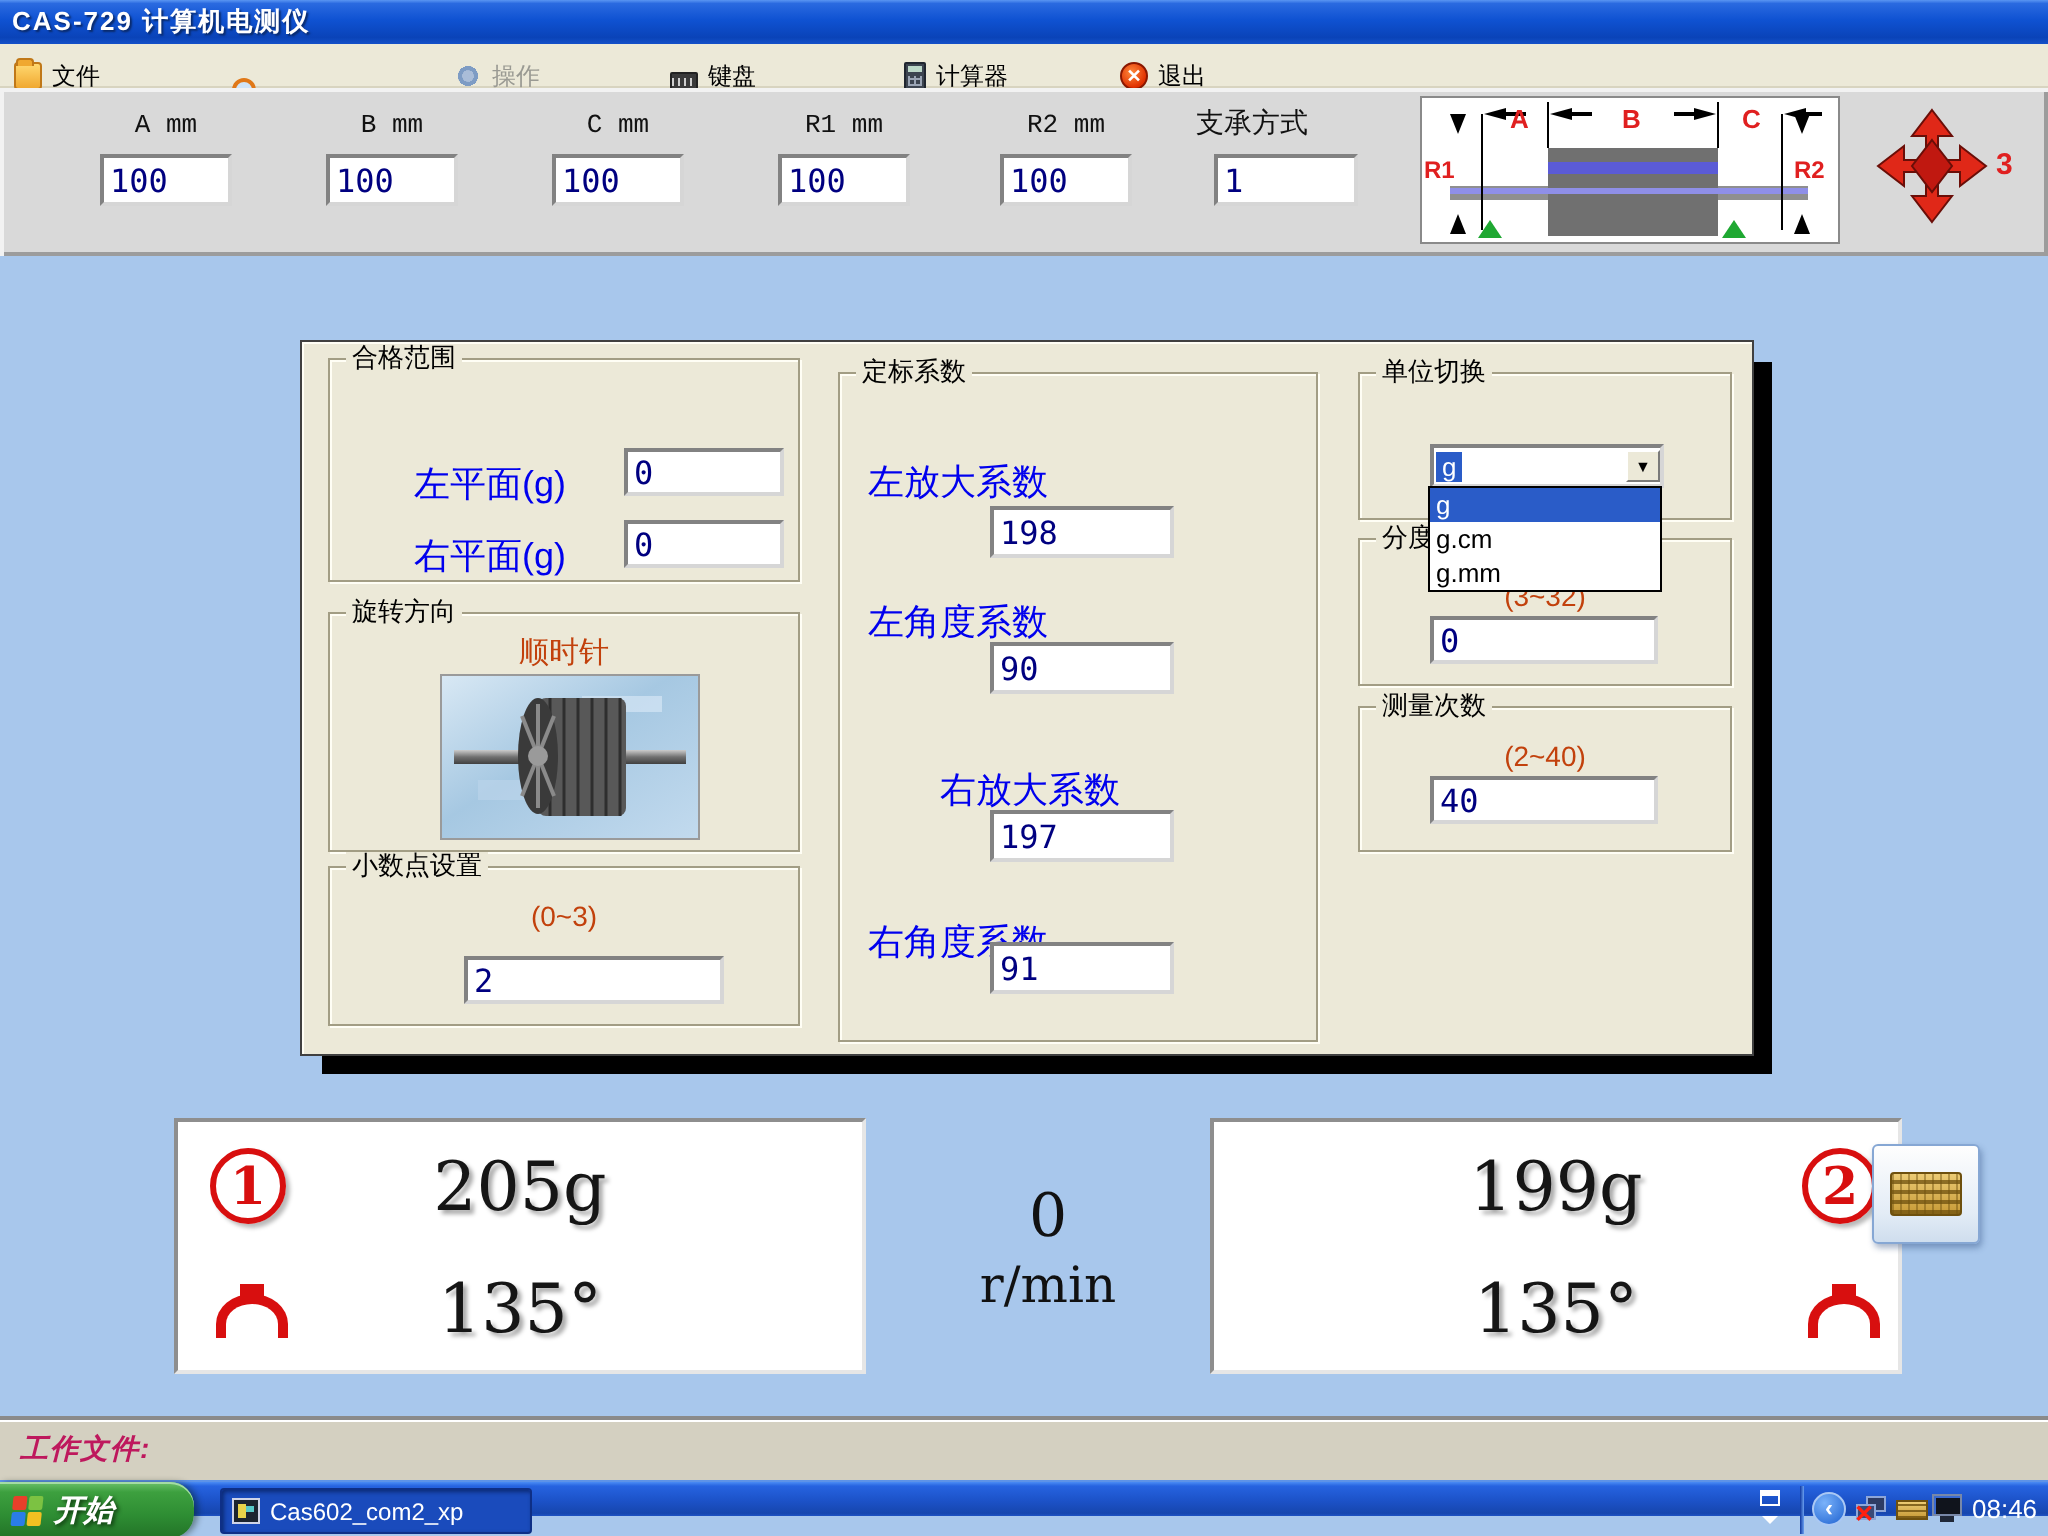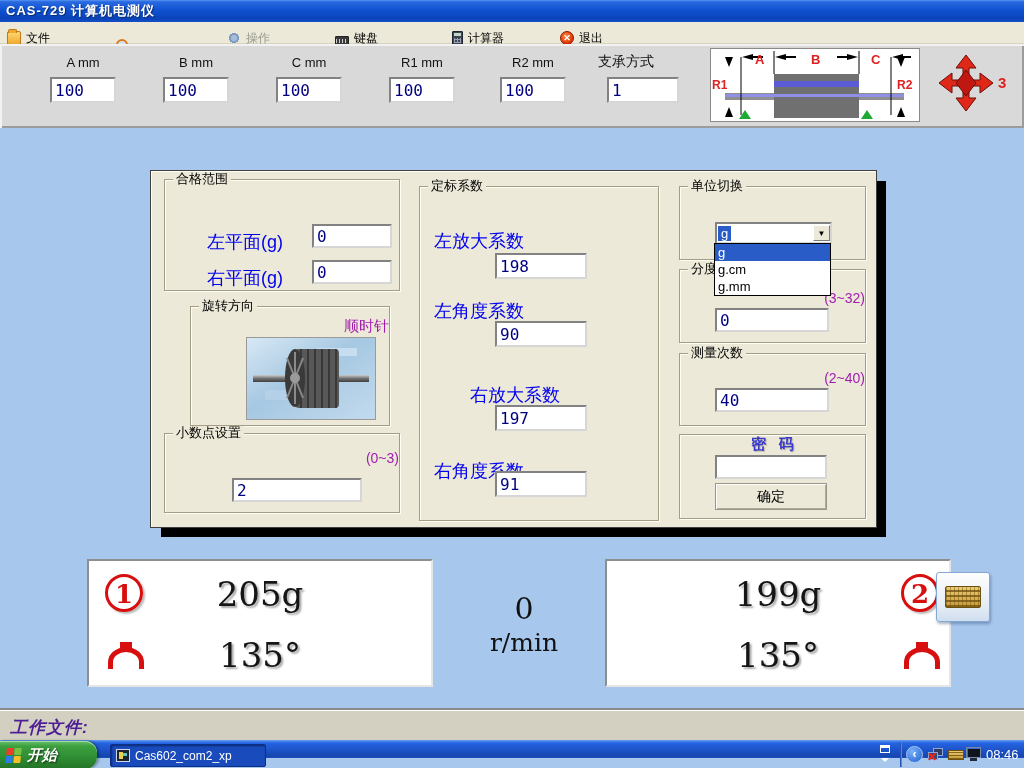--- a/index.html
+++ b/index.html
@@ -29,38 +29,38 @@
     background-image:repeating-linear-gradient(90deg,#cfcfcf 0 1px,transparent 1px 3px); background-size:100% 60%; background-position:0 2px; background-repeat:no-repeat; }
   .ic-calc { width:11px; height:14px; background:#3c4450; border:1px solid #202630; border-radius:1px; }
   .ic-calc:before { content:""; position:absolute; left:1px; top:1px; right:1px; height:3px; background:#bcd8c8; }
   .ic-calc:after { content:""; position:absolute; left:1px; top:6px; right:1px; bottom:1px;
     background-image:repeating-linear-gradient(0deg,#9aa4b4 0 1px,transparent 1px 3px),repeating-linear-gradient(90deg,#9aa4b4 0 1px,transparent 1px 3px); }
   .ic-exit { background:radial-gradient(circle at 40% 35%, #ff8a3c, #e03000 70%); border-radius:50%; border:1px solid #8a1800; color:#fff; font-size:9px; font-weight:bold; text-align:center; line-height:12px; }
 
   
   .toppanel { left:0; top:44px; width:1024px; height:84px; background:#d9d9d9;
     box-shadow:inset 2px 2px 0 #f2f2f2, inset -2px -2px 0 #9c9c9c; }
-  .tp-label { position:absolute; font-size:13px; color:#111; text-align:center; width:66px; }
+  .tp-label { position:absolute; font-size:13px; color:#111; text-align:center; width:66px;font-family:Liberation Mono, monospace; }
   .tp-label-wide { position:absolute; font-size:14px; color:#111; }
   .tbox { background:#fff; border:2px inset #d6d6d6; font-family:"DejaVu Sans Mono",monospace; font-size:16px; color:#000080; padding:1px 3px; }
   .tp-input { position:absolute; width:66px; height:26px; }
   .diagram { left:710px; top:4px; width:210px; height:74px; background:#fff; border:1px solid #8a8a8a; }
   .navarrows { left:938px; top:10px; width:56px; height:58px; }
   .navcount { left:998px; top:30px; font-size:15px; color:#e02020; font-weight:bold; }
 
   
   .client { left:0; top:128px; width:1024px; height:582px; background:#a8c7ec; }
 
   
   .dialog { left:150px; top:170px; width:727px; height:358px; background:#ece9d8;
     border:1px solid #404040; box-shadow:10px 10px 0 -1px #000, inset 1px 1px 0 #fffef5; }
   .group { position:absolute; border:1px solid #a29d84; box-shadow:inset 1px 1px 0 #fffef5,1px 1px 0 #fffef5; }
   .gtitle { position:absolute; top:-8px; left:8px; background:#ece9d8; padding:0 3px; font-size:13px; color:#000; line-height:14px; white-space:nowrap; }
   .blbl { color:#0000ee; font-size:18px; white-space:nowrap; }
-  .bhint { color:#a21caf; font-size:14px; text-align:right; width:100%; }
+  .bhint { color:#c2410c; font-size:14px; text-align:center; width:100%; }
   .din { position:absolute; height:24px; width:80px; }
 
   .combo { position:absolute; left:35px; top:35px; width:117px; height:22px; background:#fff; border:2px inset #d6d6d6; display:flex; align-items:center; }
   .combo .sel { background:#2a5cc8; color:#fff; font-size:13px; padding:0 3px; margin-left:1px; }
   .combo .btn { margin-left:auto; width:17px; height:16px; background:#ece9d8; border:1px solid #fff; border-right-color:#7a7a7a; border-bottom-color:#7a7a7a; font-size:8px; color:#000; text-align:center; line-height:15px; }
   .droplist { position:absolute; left:563px; top:72px; width:117px; background:#fff; border:1px solid #000; z-index:60; }
   .droplist .opt { height:17px; font-size:13px; line-height:17px; padding-left:3px; color:#000; }
   .droplist .opt.selected { background:#2a5cc8; color:#fff; }
 
   .pwtitle { position:absolute; top:0; width:100%; text-align:center; color:#3a3acc; font-weight:bold; font-size:15px; white-space:pre; text-shadow:1px 1px 1px #b8b4a0; }
@@ -86,21 +86,21 @@
 
   .kbbutton { left:936px; top:572px; width:54px; height:50px; background:linear-gradient(180deg,#fefefe,#e3ecf6 70%,#cfdeee);
     border:1px solid #86a7d4; border-radius:3px; z-index:5; display:flex; align-items:center; justify-content:center; box-shadow:1px 2px 3px rgba(40,70,120,.4); }
   .kbicon { width:36px; height:22px; background:linear-gradient(180deg,#eccb74,#c79a36); border:1px solid #6e500e; border-radius:2px;
     background-image:repeating-linear-gradient(0deg, rgba(110,80,14,.75) 0 2px, transparent 2px 5px),
       repeating-linear-gradient(90deg, rgba(110,80,14,.45) 0 1px, transparent 1px 4px),
       linear-gradient(180deg,#eccb74,#c79a36); }
 
   
   .statusbar { left:0; top:710px; width:1024px; height:30px; background:#d4d0c1; border-top:1px solid #fff; box-shadow:0 -2px 0 #8a8a8a; }
-  .statuslabel { position:absolute; left:10px; top:5px; font-size:17px; font-weight:bold; color:#4c1d95; font-style:italic; letter-spacing:1px; }
+  .statuslabel { position:absolute; left:10px; top:5px; font-size:14px; font-weight:bold; color:#be185d; font-style:italic; letter-spacing:1px; }
 
   
   .taskbar { left:0; top:740px; width:1024px; height:18px;
     background:linear-gradient(180deg,#4a8cf4 0%,#2663e0 12%,#1c52c8 55%,#1646ae 92%,#1e52c4 100%); border-top:1px solid #5d93e8; }
   .startbtn { position:absolute; left:0; top:0; width:97px; height:28px; border-radius:0 12px 12px 0;
     background:linear-gradient(180deg,#6cc26c 0%,#3da03f 18%,#2e8d33 60%,#237327 100%);
     box-shadow:2px 0 3px rgba(0,20,0,.4), inset 0 1px 0 #a4dca4; display:flex; align-items:center; gap:5px; padding-left:6px; }
   .winflag { width:16px; height:15px; transform:skewX(-6deg); display:grid; grid-template-columns:7px 7px; grid-template-rows:7px 7px; gap:1px; }
   .winflag i { border-radius:1px; }
   .startlabel { color:#fff; font-size:15px; font-weight:bold; font-style:italic; text-shadow:1px 1px 2px #0c320c; }
@@ -236,21 +236,21 @@
   <div class="abs dialog" style="left:150px; top:42px;">
 
     <div class="group" style="left:13px; top:8px; width:236px; height:112px;">
       <span class="gtitle">合格范围</span>
       <span class="blbl abs" style="left:42px; top:50px;">左平面(g)</span>
       <input class="tbox din" style="left: 147px; top: 44px;" value="0">
       <span class="blbl abs" style="left:42px; top:86px;">右平面(g)</span>
       <input class="tbox din" style="left: 147px; top: 80px;" value="0">
     </div>
 
-    <div class="group" style="left:13px; top:135px; width:200px; height:120px;margin-left:26px;">
+    <div class="group" style="left:13px; top:135px; width:236px; height:120px;">
       <span class="gtitle">旋转方向</span>
       <span class="bhint abs" style="top:10px; font-size:15px;">顺时针</span>
       <div class="rotimg">
         <svg width="128" height="81" viewBox="0 0 128 81">
           <defs>
             <linearGradient id="wbg" x1="0" y1="0" x2="1" y2="1">
               <stop offset="0" stop-color="#d8e8f4"></stop>
                 <stop offset="0.45" stop-color="#a6c8e2"></stop>
                 <stop offset="1" stop-color="#c2daee"></stop>
             </linearGradient>
@@ -315,25 +315,20 @@
       <span class="bhint abs" style="top:20px;">(3~32)</span>
       <input class="tbox din" style="left: 35px; top: 38px; width: 114px;" value="0">
     </div>
 
     <div class="group" style="left:528px; top:182px; width:187px; height:73px;">
       <span class="gtitle">测量次数</span>
       <span class="bhint abs" style="top:16px;">(2~40)</span>
       <input class="tbox din" style="left: 35px; top: 34px; width: 114px;" value="40">
     </div>
 
-    <div class="group" style="left:528px; top:263px; width:187px; height:85px;">
-      <span class="pwtitle">密   码</span>
-      <input class="tbox din" style="left: 35px; top: 20px; width: 112px;" value="">
-      <div class="okbtn">确定</div>
-    </div>
 
     <div class="droplist">
       <div class="opt selected">g</div>
       <div class="opt">g.cm</div>
       <div class="opt">g.mm</div>
     </div>
   </div>
 
   <div class="abs panelbox rp-left" style="top:431px;">
     <div class="badge" style="left:16px; top:13px;">1</div>

